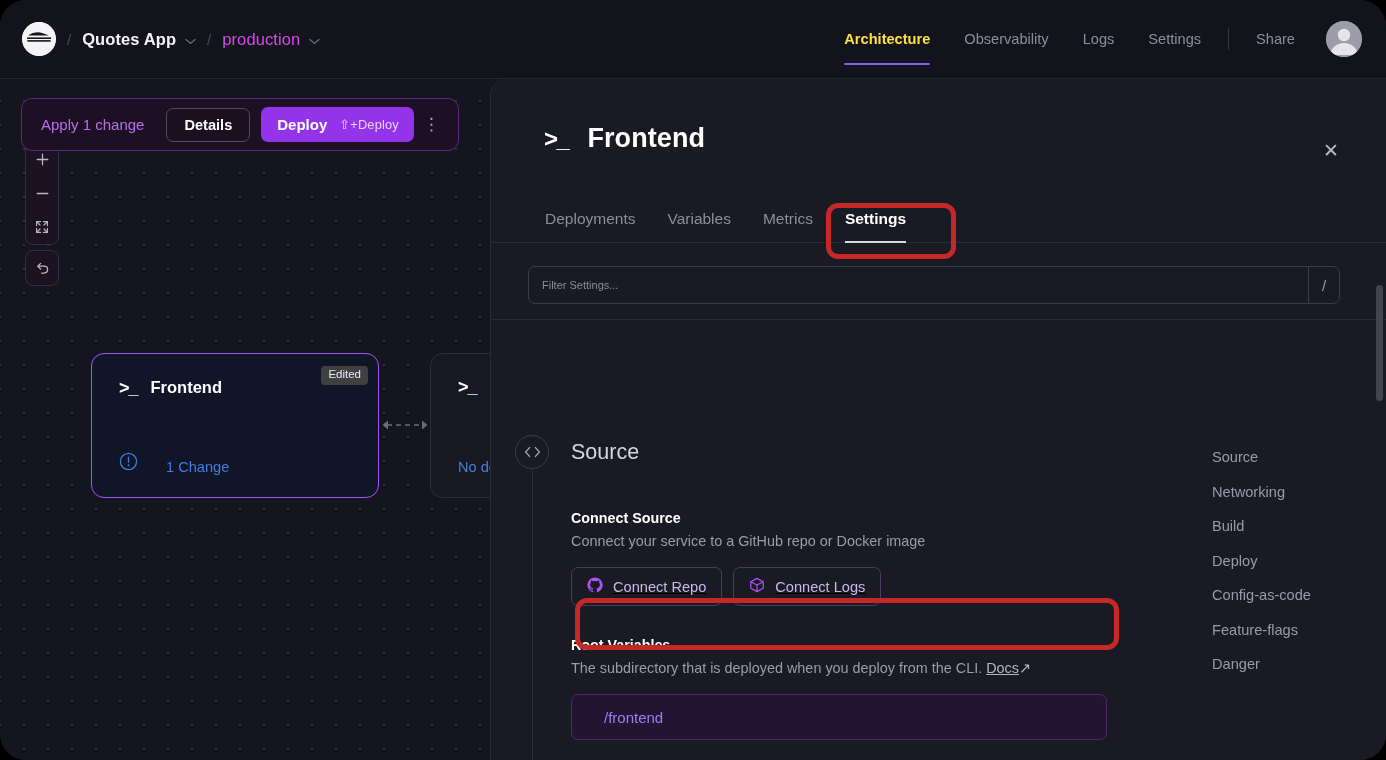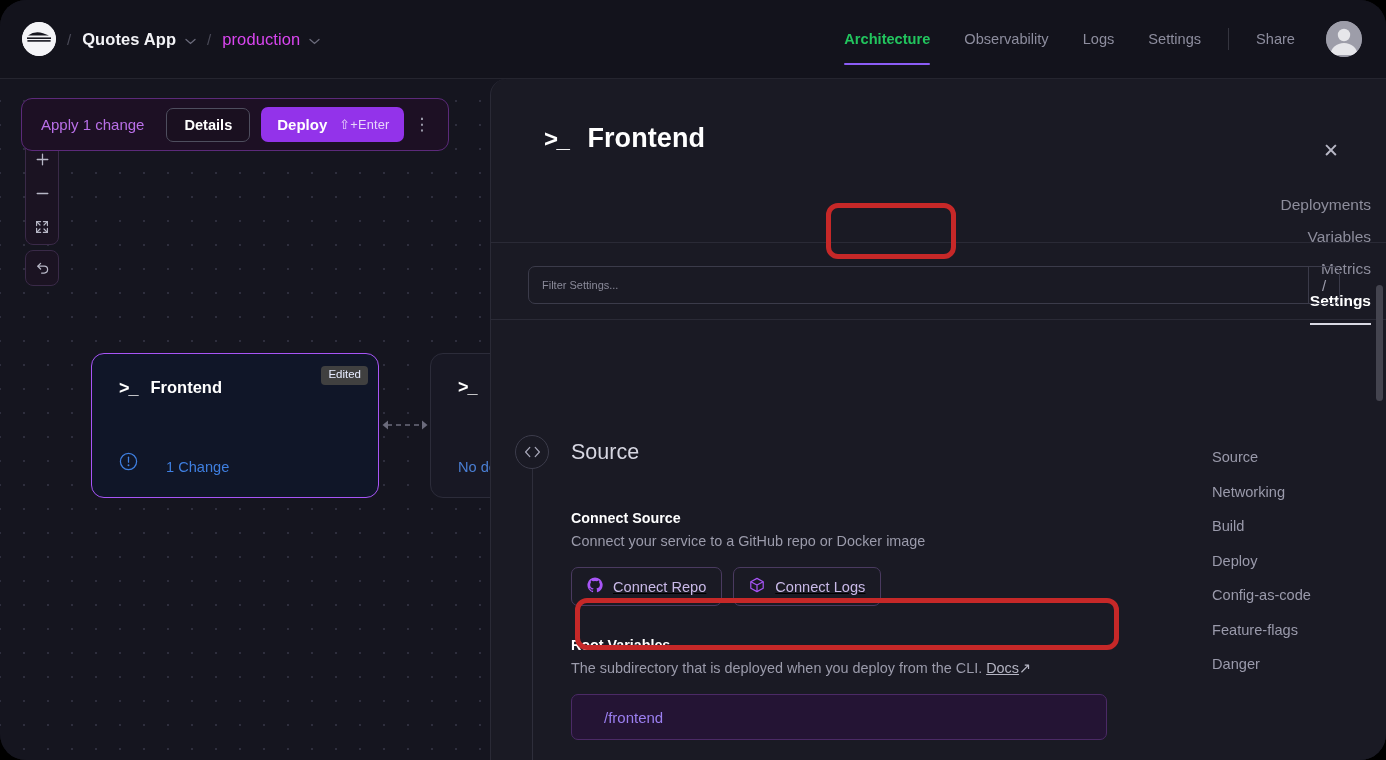--- a/index.html
+++ b/index.html
@@ -80,21 +80,21 @@
     color: #8d8d9e;
     font-size: 14.6px;
     padding: 0 17px;
     height: 100%;
     display: flex;
     align-items: center;
     cursor: pointer;
     white-space: nowrap;
   }
   .navitem.active {
-    color: #22c55e;
+    color: #fde047;
     font-weight: 700;
   }
   .navitem.active::after {
     content: "";
     position: absolute;
     left: 17px; right: 17px;
     bottom: 13px;
     height: 2.5px;
     background: #8b5cf6;
     border-radius: 2px;
@@ -328,21 +328,20 @@
 
   #tabs {
     position: absolute;
     top: 117px; left: 0;
     width: 896px;
     display: flex;
     align-items: flex-end;
     padding-left: 38px;
     border-bottom: 1px solid #2a2a36;
     height: 47px;
-    flex-direction: column;
   }
   .tab {
     position: relative;
     color: #8d8d9c;
     font-size: 15.5px;
     padding: 0 16px 14px;
     cursor: pointer;
     white-space: nowrap;
   }
   .tab.active { color: #ffffff; font-weight: 700; }
@@ -573,21 +572,21 @@
     </div>
   </div>
 
   <div id="canvas">
 
     <div id="apply-bar">
       <div id="apply-label">Apply 1 change</div>
       <button id="details-btn">Details</button>
       <button id="deploy-btn">
         <span>Deploy</span>
-        <span id="deploy-kbd">⇧+Enter</span>
+        <span id="deploy-kbd">⇧+Deploy</span>
       </button>
       <div id="apply-more">⋮</div>
     </div>
 
     <div class="ctrl-group" id="zoom-group">
       <div class="ctrl-btn">
         <svg width="13" height="13" viewBox="0 0 13 13">
             <path d="M6.5 1.2 V11.8 M1.2 6.5 H11.8" stroke="currentColor" stroke-width="1.3" stroke-linecap="round"></path>
           </svg>
       </div>

